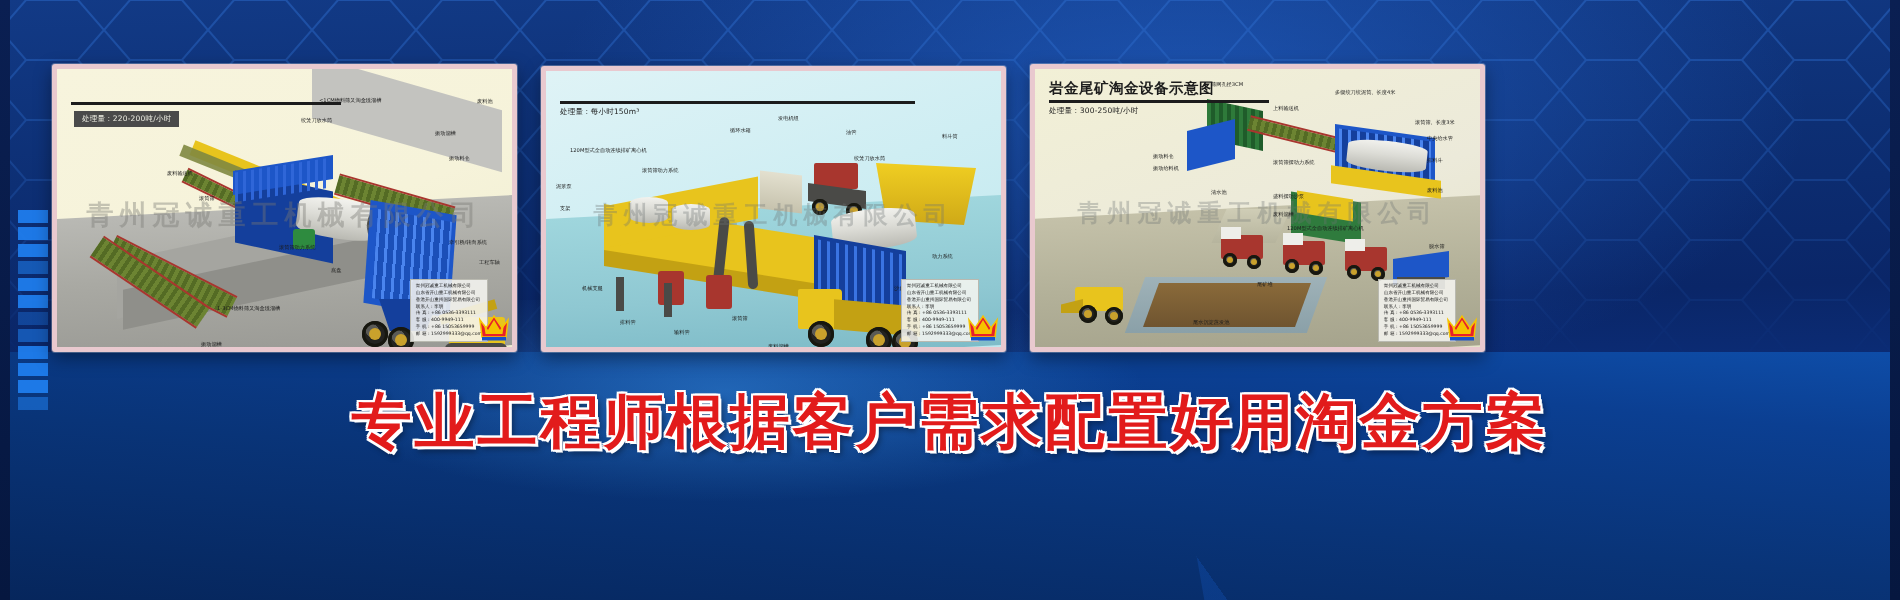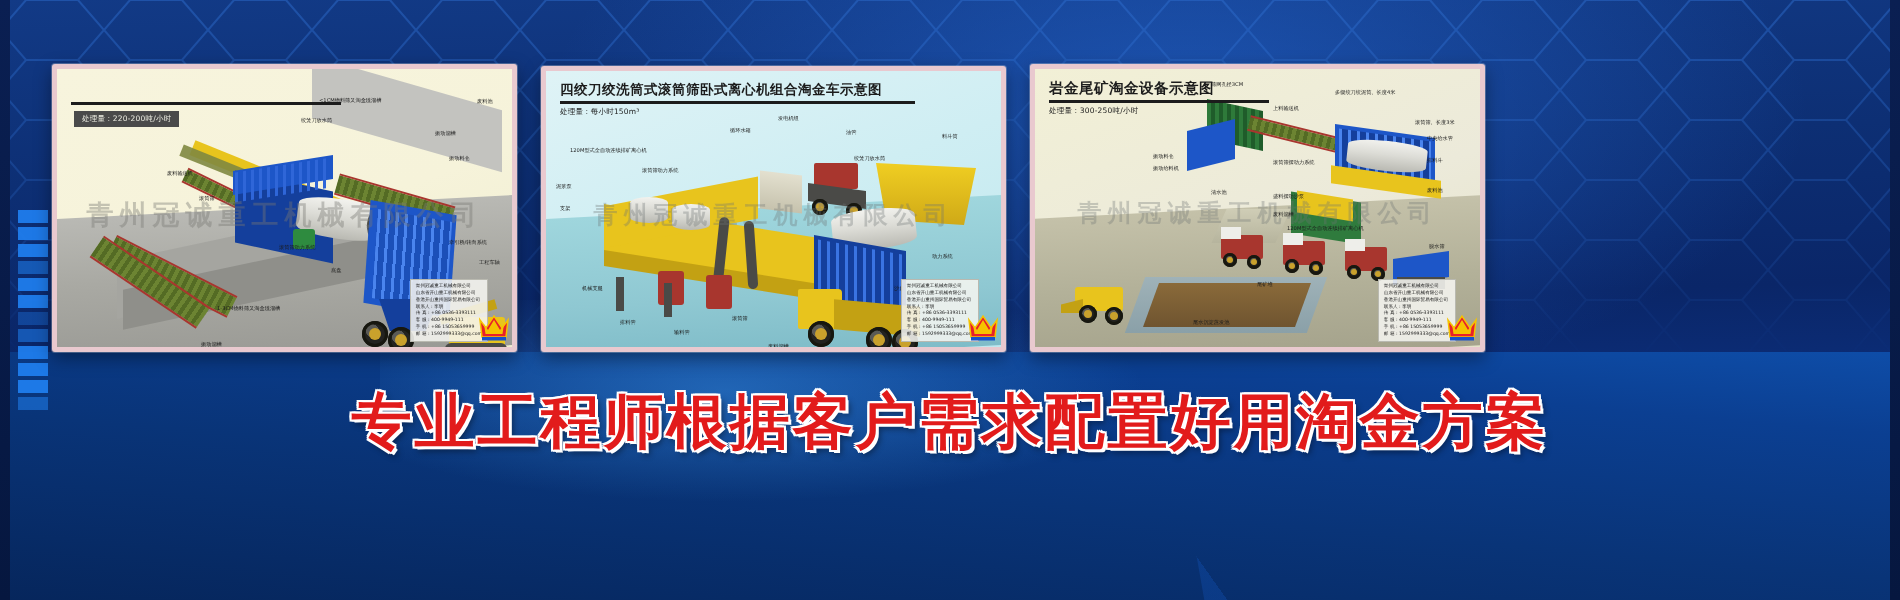--- a/index.html
+++ b/index.html
@@ -382,21 +382,20 @@
 
     <div class="sh dgrey" style="left:170px;top:146px;width:10px;height:72px;border-radius:5px;transform:rotate(6deg);"></div>
     <div class="sh dgrey" style="left:200px;top:150px;width:10px;height:68px;border-radius:5px;transform:rotate(-4deg);"></div>
     <div class="sh red" style="left:112px;top:200px;width:26px;height:34px;border-radius:3px;"></div>
     <div class="sh red" style="left:160px;top:204px;width:26px;height:34px;border-radius:3px;"></div>
 
     <div class="sh dgrey" style="left:70px;top:206px;width:8px;height:34px;"></div>
     <div class="sh dgrey" style="left:118px;top:212px;width:8px;height:34px;"></div>
   </div>
 
-  <div class="p-title">四绞刀绞洗筒式滚筒筛卧式离心机组合淘金车示意图</div>
   <div class="title-rule"></div>
   <div class="cap-badge">处理量：每小时150m³</div>
   <div class="watermark">青州冠诚重工机械有限公司</div>
 
   <div class="lbl" style="left:232px;top:44px;">发电机组</div>
   <div class="lbl" style="left:184px;top:56px;">循环水箱</div>
   <div class="lbl" style="left:300px;top:58px;">油管</div>
   <div class="lbl" style="left:396px;top:62px;">料斗筒</div>
   <div class="lbl" style="left:308px;top:84px;">绞笼刀放水筒</div>
   <div class="lbl" style="left:24px;top:76px;">120M型式全自动连续排矿离心机</div>

